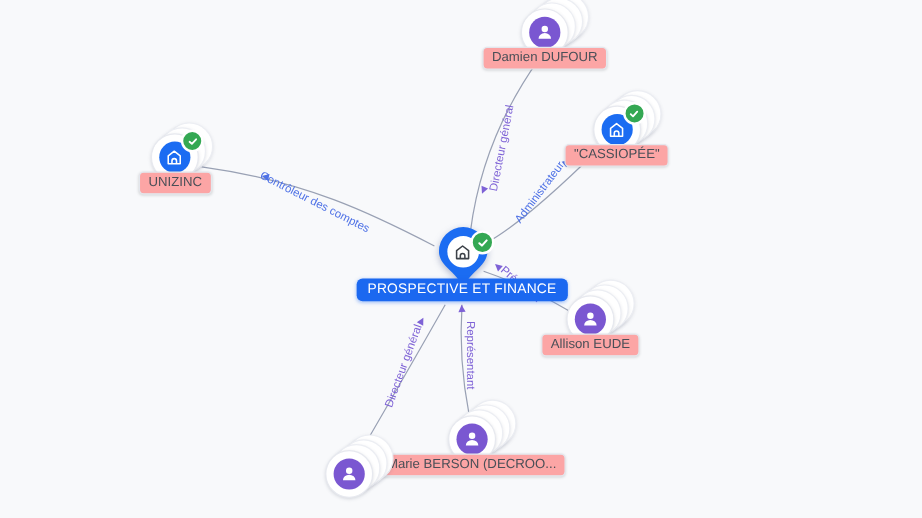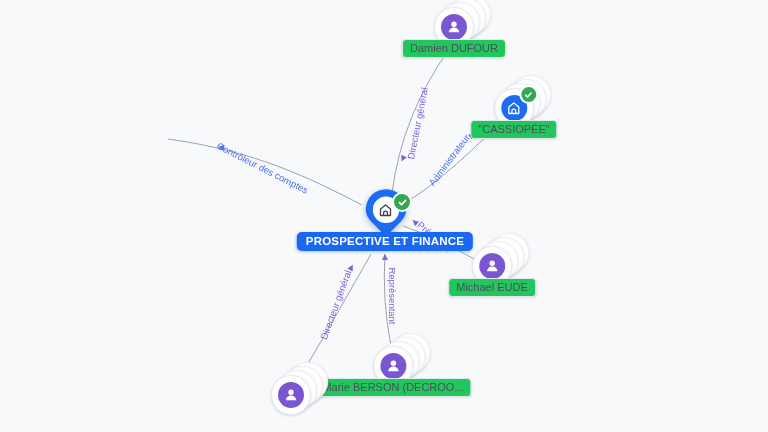--- a/index.html
+++ b/index.html
@@ -23,32 +23,32 @@
   .stack .b1{transform:translate(6px,-5px);}
   .stack .front{position:absolute;left:0;top:0;width:38px;height:38px;border-radius:50%;
     background:#fff;border:1px solid #e7e9ef;box-shadow:0 1px 3px rgba(80,90,110,.20);
     display:flex;align-items:center;justify-content:center;}
   .inner{width:26px;height:26px;border-radius:50%;display:flex;align-items:center;justify-content:center;}
   .inner.person{background:#7a57d1;}
   .inner.company{background:#1b6cf2;}
   .badge{position:absolute;left:25px;top:-3px;width:15px;height:15px;border-radius:50%;
     background:#34a853;border:2px solid #fff;display:flex;align-items:center;justify-content:center;z-index:2;}
   .pill{margin-top:-8px;z-index:3;position:relative;
-    background:#22c55e;border:1px solid #e4e7ed;border-radius:4px;
+    background:#fca5a5;border:1px solid #e4e7ed;border-radius:4px;
     padding:2px 7px 3px 7px;font-size:11px;color:#4a4f57;white-space:nowrap;
     box-shadow:0 1px 2px rgba(60,64,67,.14);}
 
   
   .center-node{position:absolute;left:363px;top:189px;z-index:3;cursor:pointer;}
   .center-node svg.pin{filter:drop-shadow(0 2px 3px rgba(40,60,120,.35));}
   .center-badge{position:absolute;left:29px;top:3px;width:16px;height:16px;border-radius:50%;
     background:#34a853;border:2px solid #fff;display:flex;align-items:center;justify-content:center;}
   .center-label{position:absolute;left:385px;top:232px;transform:translateX(-50%);z-index:4;
     background:#1b68f0;color:#fff;border-radius:5px;padding:3px 9px 4px 9px;
-    font-size:11.5px;font-weight:700;letter-spacing:.2px;white-space:nowrap;cursor:pointer;
+    font-size:11.5px;font-weight:400;letter-spacing:.2px;white-space:nowrap;cursor:pointer;
     box-shadow:0 1px 3px rgba(27,104,240,.35);}
 </style>
 </head>
 <body>
 
 <div class="canvas">
 
   <svg class="edges" width="768" height="432" viewBox="0 0 768 432">
 
     <path d="M392 193 Q402 115 450 48" fill="none" stroke="#99a1b4" stroke-width="1"></path>
@@ -106,36 +106,56 @@
       </div>
       <div class="badge">
         <svg width="8" height="8" viewBox="0 0 10 10">
             <path d="M1.6 5.2 L4 7.4 L8.4 2.6" stroke="#fff" stroke-width="1.9" fill="none" stroke-linecap="round" stroke-linejoin="round"></path>
           </svg>
       </div>
     </div>
     <div class="pill">"CASSIOPÉE"</div>
   </div>
 
+  <div class="node" style="left:146px;top:111px">
+    <div class="stack">
+      <div class="back b2"></div>
+      <div class="back b1"></div>
+      <div class="front">
+        <div class="inner company">
+          <svg width="16" height="16" viewBox="0 0 16 16">
+              <path d="M2.5 13.5 V6.9 L7.5 3 l5 3.9 V13.5 Z" fill="none" stroke="#fff" stroke-width="1.3" stroke-linecap="round" stroke-linejoin="round"></path>
+              <path d="M5.6 13.5 v-2.4 a1.9 1.9 0 0 1 3.8 0 v2.4" fill="none" stroke="#fff" stroke-width="1.3"></path>
+            </svg>
+        </div>
+      </div>
+      <div class="badge">
+        <svg width="8" height="8" viewBox="0 0 10 10">
+            <path d="M1.6 5.2 L4 7.4 L8.4 2.6" stroke="#fff" stroke-width="1.9" fill="none" stroke-linecap="round" stroke-linejoin="round"></path>
+          </svg>
+      </div>
+    </div>
+    <div class="pill">UNIZINC</div>
+  </div>
 
   <div class="node" style="left:492px;top:246px">
     <div class="stack">
       <div class="back b3"></div>
       <div class="back b2"></div>
       <div class="back b1"></div>
       <div class="front">
         <div class="inner person">
           <svg width="16" height="16" viewBox="0 0 16 16">
               <circle cx="8" cy="5.2" r="2.7" fill="#fff"></circle>
               <path d="M2.8 13.2 a5.2 4.6 0 0 1 10.4 0 z" fill="#fff"></path>
             </svg>
         </div>
       </div>
     </div>
-    <div class="pill">Michael EUDE</div>
+    <div class="pill">Allison EUDE</div>
   </div>
 
   <div class="node" style="left:393px;top:346px">
     <div class="stack">
       <div class="back b3"></div>
       <div class="back b2"></div>
       <div class="back b1"></div>
       <div class="front">
         <div class="inner person">
           <svg width="16" height="16" viewBox="0 0 16 16">

